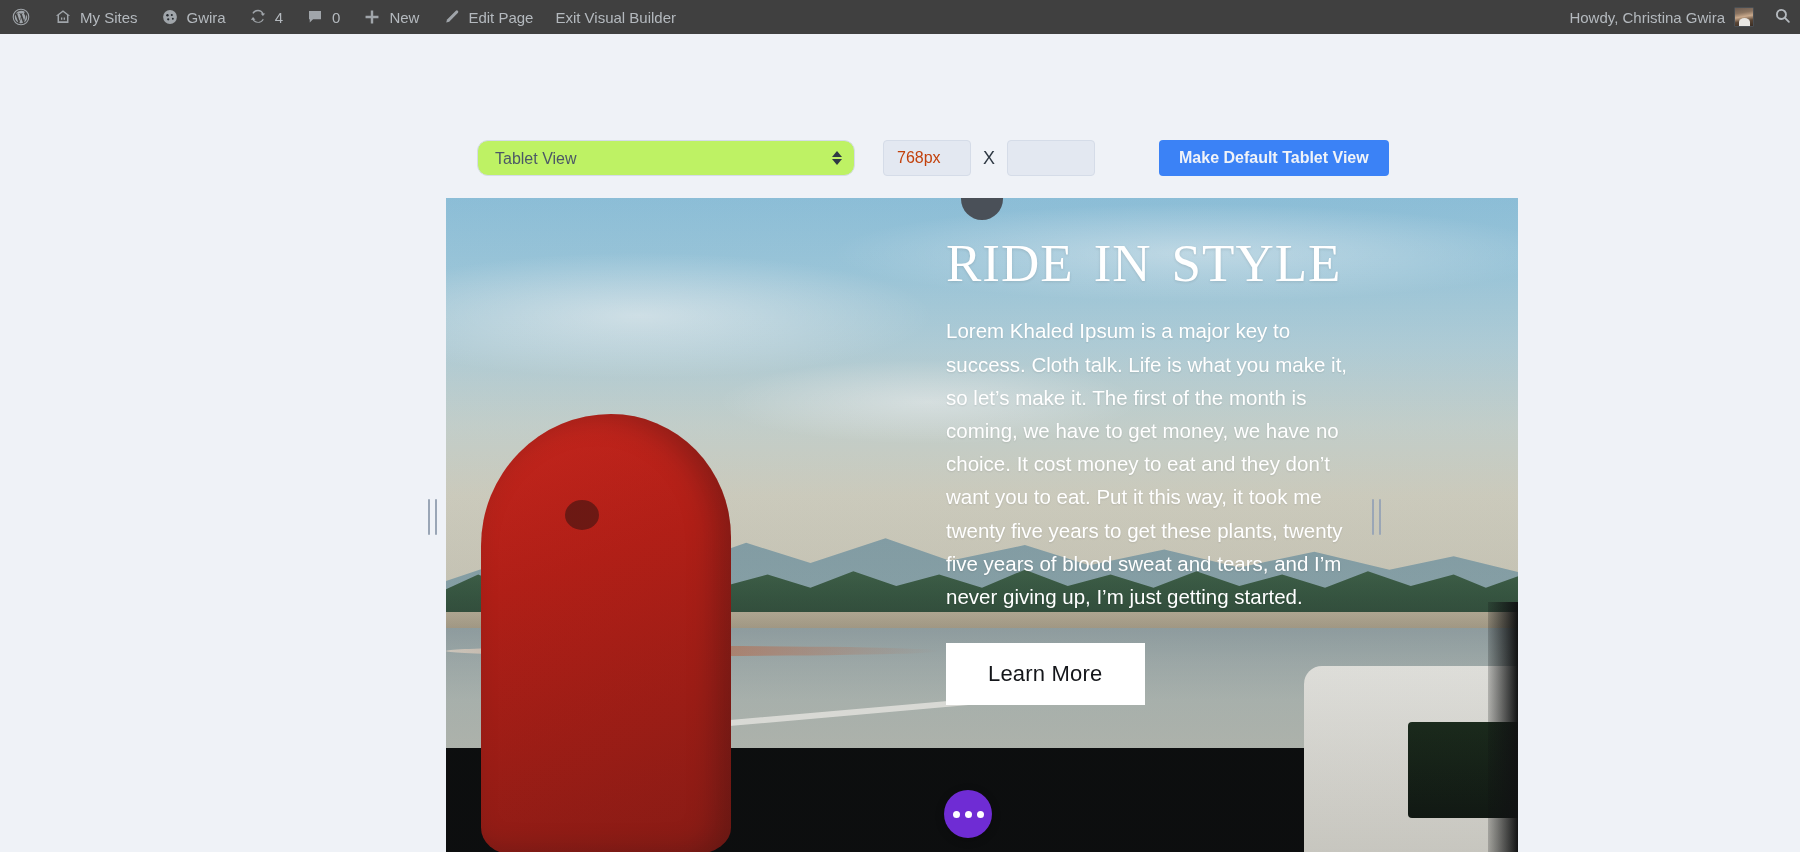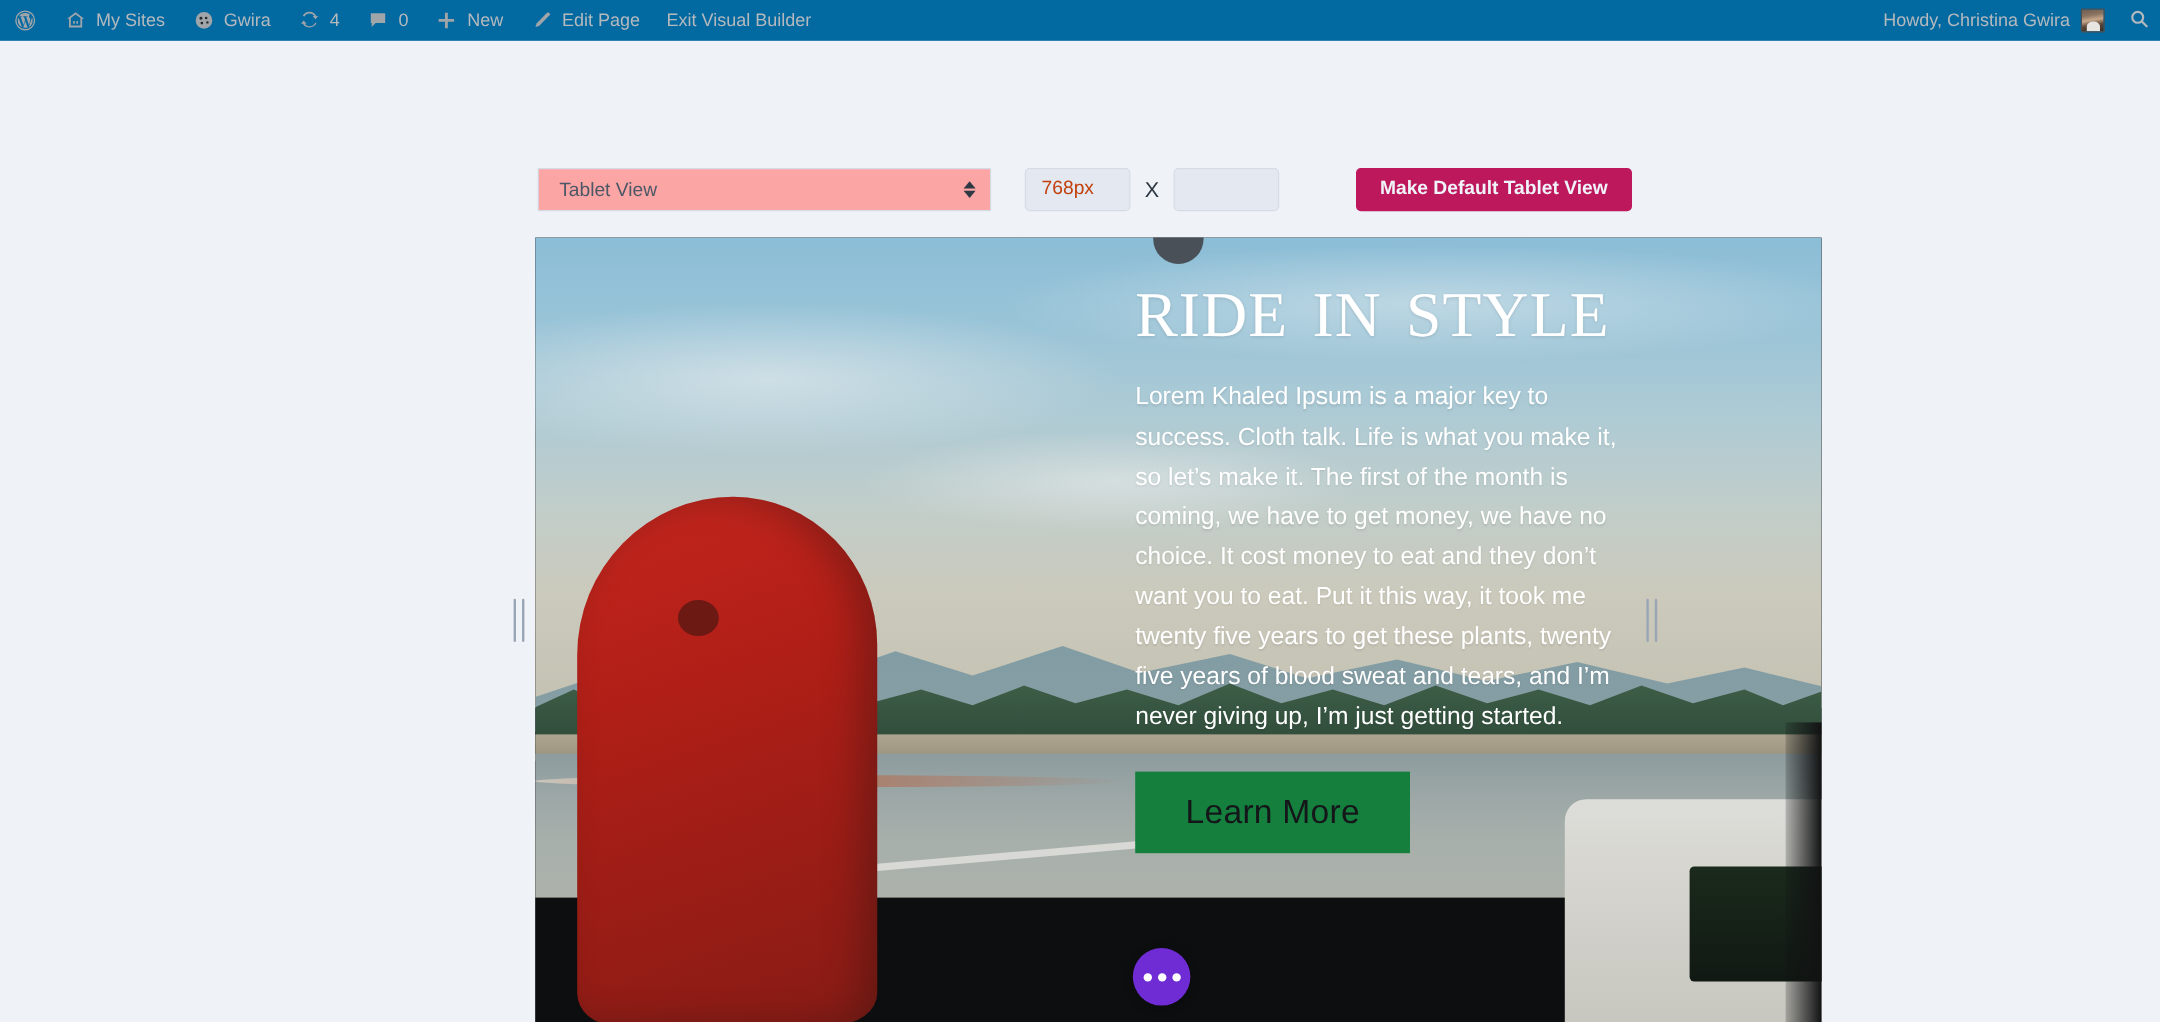--- a/index.html
+++ b/index.html
@@ -11,21 +11,21 @@
     background: #eff2f7;
     font-family: "Liberation Sans", sans-serif;
   }
 
   
   #admin-bar {
     position: absolute;
     top: 0; left: 0;
     width: 1800px;
     height: 34px;
-    background: #0369a1;
+    background: #404040;
     display: flex;
     align-items: center;
     z-index: 200;
     font-size: 15px;
     color: #b4b9be;
   }
   .ab-item {
     display: flex;
     align-items: center;
     height: 34px;
@@ -111,28 +111,29 @@
     align-items: center;
     gap: 0;
   }
 
   select#view-select {
     -webkit-appearance: none;
     appearance: none;
     width: 378px;
     height: 36px;
     border: 1px solid #d5dce8;
-    border-radius: 1px;
-    background: #fca5a5;
+    border-radius: 11px;
+    background: #bef264;
     color: #4c5866;
     font-family: "Liberation Sans", sans-serif;
     font-size: 16px;
     padding: 0 30px 0 17px;
     cursor: pointer;
     outline: none;
+    margin-left: 29px;
   }
   .select-wrap { position: relative; }
   .select-arrows {
     position: absolute;
     right: 13px;
     top: 50%;
     transform: translateY(-50%);
     pointer-events: none;
     display: flex;
     flex-direction: column;
@@ -168,21 +169,21 @@
     font-size: 18px;
     font-weight: 400;
     user-select: none;
   }
   #spacer-gap { width: 64px; }
   #make-default-btn {
     height: 36px;
     padding: 0 20px;
     border: none;
     border-radius: 4px;
-    background: #be185d;
+    background: #3b82f6;
     color: #f0f3f8;
     font-family: "Liberation Sans", sans-serif;
     font-size: 16px;
     font-weight: 600;
     cursor: pointer;
     white-space: nowrap;
   }
   #gap-select-dims { width: 28px; }
 
   
@@ -379,24 +380,24 @@
     font-size: 20.5px;
     line-height: 1.62;
     font-weight: 400;
     color: #ffffff;
     text-shadow: 0 1px 2px rgba(0,0,0,.10);
   }
   #learn-more {
     display: inline-block;
     margin-top: 30px;
     padding: 18px 42px;
-    background: #15803d;
+    background: #ffffff;
     color: #14161a;
     font-family: "Liberation Sans", sans-serif;
-    font-size: 28px;
+    font-size: 22px;
     font-weight: 400;
     border: none;
     cursor: pointer;
     letter-spacing: .2px;
   }
   #fab {
     position: absolute;
     left: 50%;
     margin-left: -38px;
     top: 592px;

